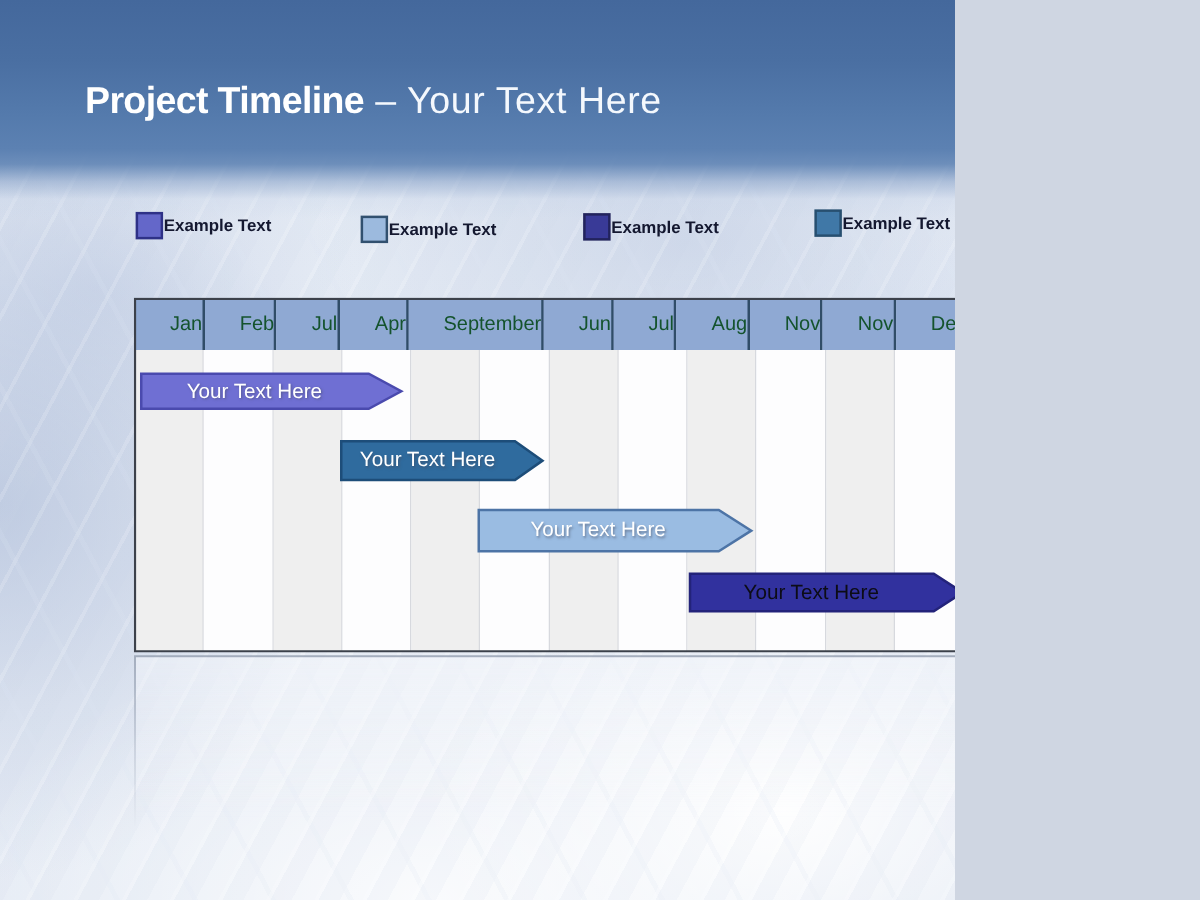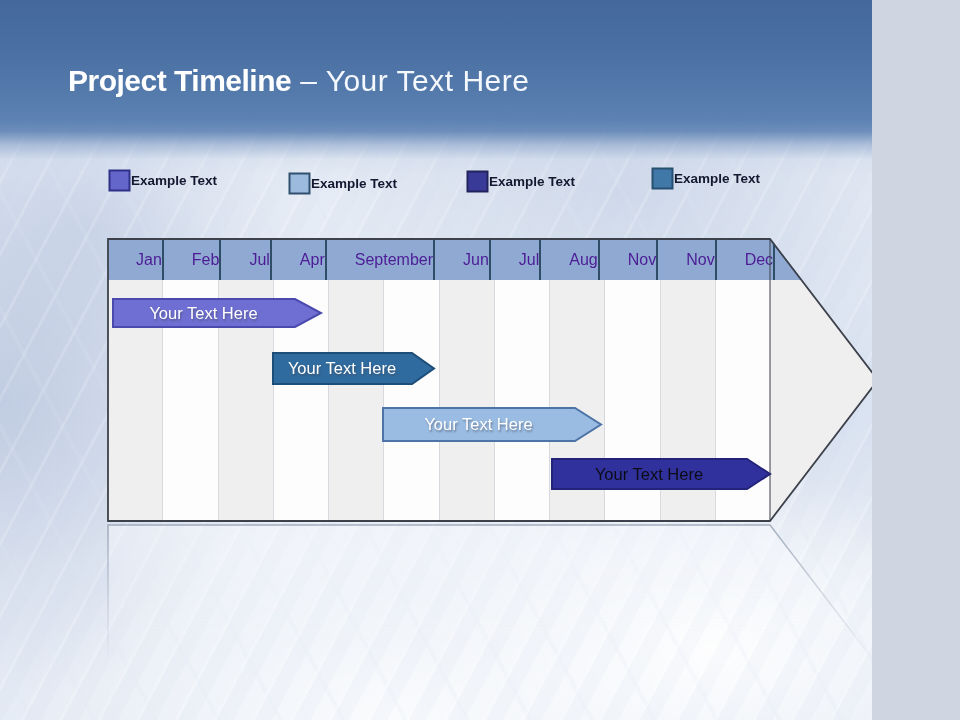--- a/index.html
+++ b/index.html
@@ -1,17 +1,17 @@
 <!DOCTYPE html>
 <html><head>
 <meta charset="utf-8">
 <style>
   html,body{margin:0;padding:0;background:#cfd6e2;}
   .slide{
-    position:relative;width:872px;height:720px;overflow:hidden;
+    position:relative;width:764px;height:720px;overflow:hidden;
     font-family:"Liberation Sans",sans-serif;
     background:
       radial-gradient(420px 260px at 82% 90%, rgba(255,255,255,0.95), rgba(255,255,255,0) 70%),
       radial-gradient(520px 300px at 45% 100%, rgba(255,255,255,0.8), rgba(255,255,255,0) 72%),
       radial-gradient(380px 430px at 0% 56%, rgba(163,180,212,0.55), rgba(163,180,212,0) 70%),
       radial-gradient(300px 220px at 10% 32%, rgba(190,202,226,0.5), rgba(190,202,226,0) 70%),
       radial-gradient(430px 250px at 72% 27%, rgba(180,194,221,0.45), rgba(180,194,221,0) 70%),
       radial-gradient(500px 280px at 95% 55%, rgba(214,224,240,0.8), rgba(214,224,240,0) 75%),
       linear-gradient(180deg,#dfe6f1 0%,#e6ecf5 30%,#e2e8f2 55%,#e9eef6 78%,#e6ecf5 100%);
   }
@@ -53,21 +53,21 @@
   .tip-fill{position:absolute;left:663px;top:0;width:110px;height:284px;background:#efefef;}
   .stripes{position:absolute;left:1px;top:42px;width:662px;height:241px;display:flex;}
   .stripe{flex:1;border-right:1px solid #d7d9de;background:#fdfdfe;}
   .stripe.odd{background:#efefef;}
   .stripe:last-child{border-right:none;}
   .month-row{position:absolute;left:1px;top:1px;width:662px;height:41px;display:flex;}
   .month-ext{position:absolute;left:663px;top:1px;width:109px;height:41px;background:#8fa9d3;}
   .month-cell{
     flex:1;display:flex;align-items:center;justify-content:center;
     background:#8fa9d3;border-right:2px solid #304d68;
-    color:#4c1d95;font-size:16px;padding-left:28px;
+    color:#14532d;font-size:16px;padding-left:28px;
   }
   .month-cell:last-child{border-right:none;}
   .arrow-outline{position:absolute;left:0;top:0;pointer-events:none;}
 
   
   .bar{position:absolute;padding-left:12px;}
   .bar svg{position:absolute;left:0;top:0;overflow:visible;}
   .bar-label{
     position:absolute;top:0;left:0;height:100%;display:flex;align-items:center;justify-content:center;
     color:#ffffff;font-size:16.5px;white-space:nowrap;

